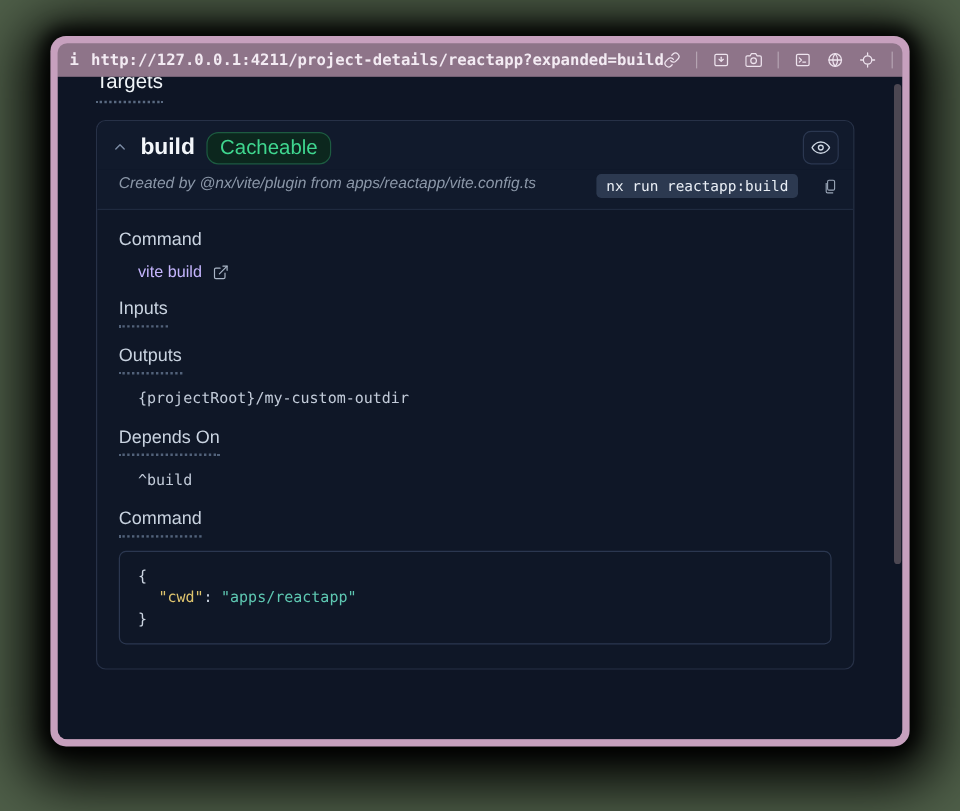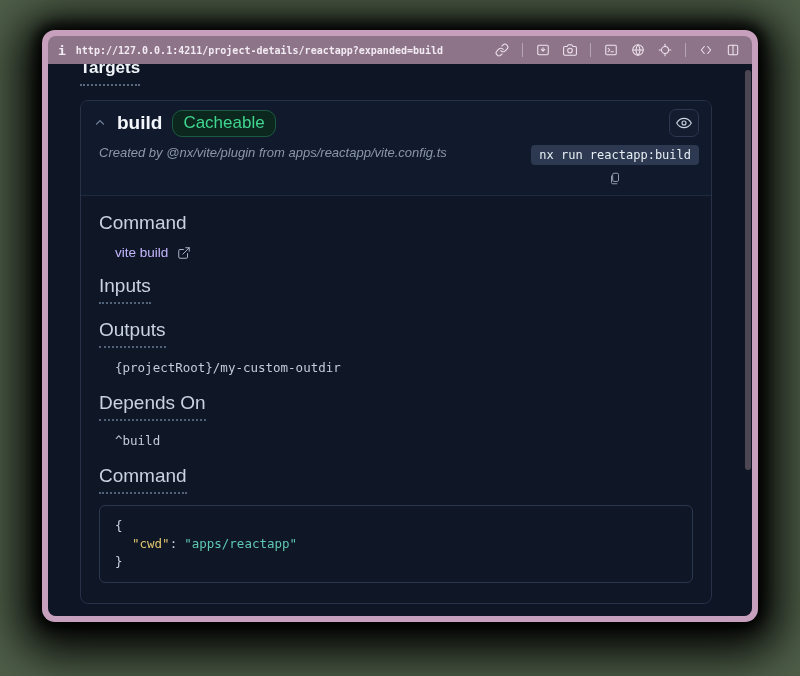--- a/index.html
+++ b/index.html
@@ -32,42 +32,42 @@
     padding: 0 12px 0 10px;
     color: #f3ebf3;
   }
   .info-glyph {
     font-family: "DejaVu Sans Mono", monospace;
     font-weight: 700; font-size: 13px;
     margin-right: 10px;
   }
   .url {
     font-family: "DejaVu Sans Mono", monospace;
-    font-weight: 700; font-size: 10px;
+    font-weight: 700; font-size: 13px;
     letter-spacing: 0px;
     white-space: nowrap;
   }
   .tb-icons { margin-left: auto; display: flex; align-items: center; gap: 13px; }
   .tb-icons svg { width: 14px; height: 14px; stroke: #eee3ee; fill: none; stroke-width: 1.8; stroke-linecap: round; stroke-linejoin: round; cursor: pointer; }
   .tb-sep { width: 1px; height: 14px; background: rgba(255,255,255,0.35); }
   
   .viewport {
     flex: 1 1 auto;
     background: #0e1525;
     position: relative;
     overflow: hidden;
   }
   .scroll-thumb {
     position: absolute; right: 1px; top: 6px;
     width: 6px; height: 400px;
     background: #4c4752; border-radius: 3px;
   }
   .content { margin-top: -7px; padding: 0 40px 0 32px; }
   h1.page-title {
-    color: #f1f5f9; font-size: 17px; font-weight: 700;
+    color: #f1f5f9; font-size: 17px; font-weight: 400;
     line-height: 22px;
     width: max-content;
     padding-bottom: 5px;
     border-bottom: 2px dotted #5a6a81;
   }
   
   .card {
     margin-top: 14px;
     border: 1px solid #273147;
     border-radius: 8px;
@@ -98,32 +98,32 @@
     cursor: pointer;
   }
   .eye-btn svg { width: 16px; height: 16px; stroke: #cdd6e2; fill: none; stroke-width: 1.7; }
   .card-sub {
     display: flex; align-items: flex-start;
     padding: 4px 12px 9px 18px;
     background: #111a2c;
     border-bottom: 1px solid #1f2a3f;
   }
   .created-by { font-style: italic; font-size: 13px; color: #8b97a8; }
-  .sub-right { margin-left: auto; display: flex; align-items: center; gap: 6px; flex-direction: column; }
+  .sub-right { margin-left: auto; display: flex; align-items: center; gap: 20px; }
   .cmd-chip {
     font-family: "DejaVu Sans Mono", monospace;
     font-size: 12px; color: #e9eef5;
     background: #2c3950; border-radius: 4px;
     padding: 3px 8px;
     cursor: pointer;
   }
   .copy-btn svg { width: 14px; height: 15px; stroke: #9aa6b8; fill: none; stroke-width: 1.6; cursor: pointer; display: block; }
   .card-body { padding: 12px 18px 20px; }
   h3.section {
-    color: #c9d3e0; font-size: 19px; font-weight: 500;
+    color: #c9d3e0; font-size: 15px; font-weight: 500;
     margin: 15px 0 11px;
   }
   h3.section:first-child { margin-top: 4px; }
   .dotted { border-bottom: 2px dotted #52627a; padding-bottom: 5px; width: max-content; }
   .indent { margin-left: 16px; }
   .mono {
     font-family: "DejaVu Sans Mono", monospace;
     font-size: 12.5px; color: #c2cbd9; line-height: 18px;
   }
   .mono-list div { margin-bottom: 1px; }

